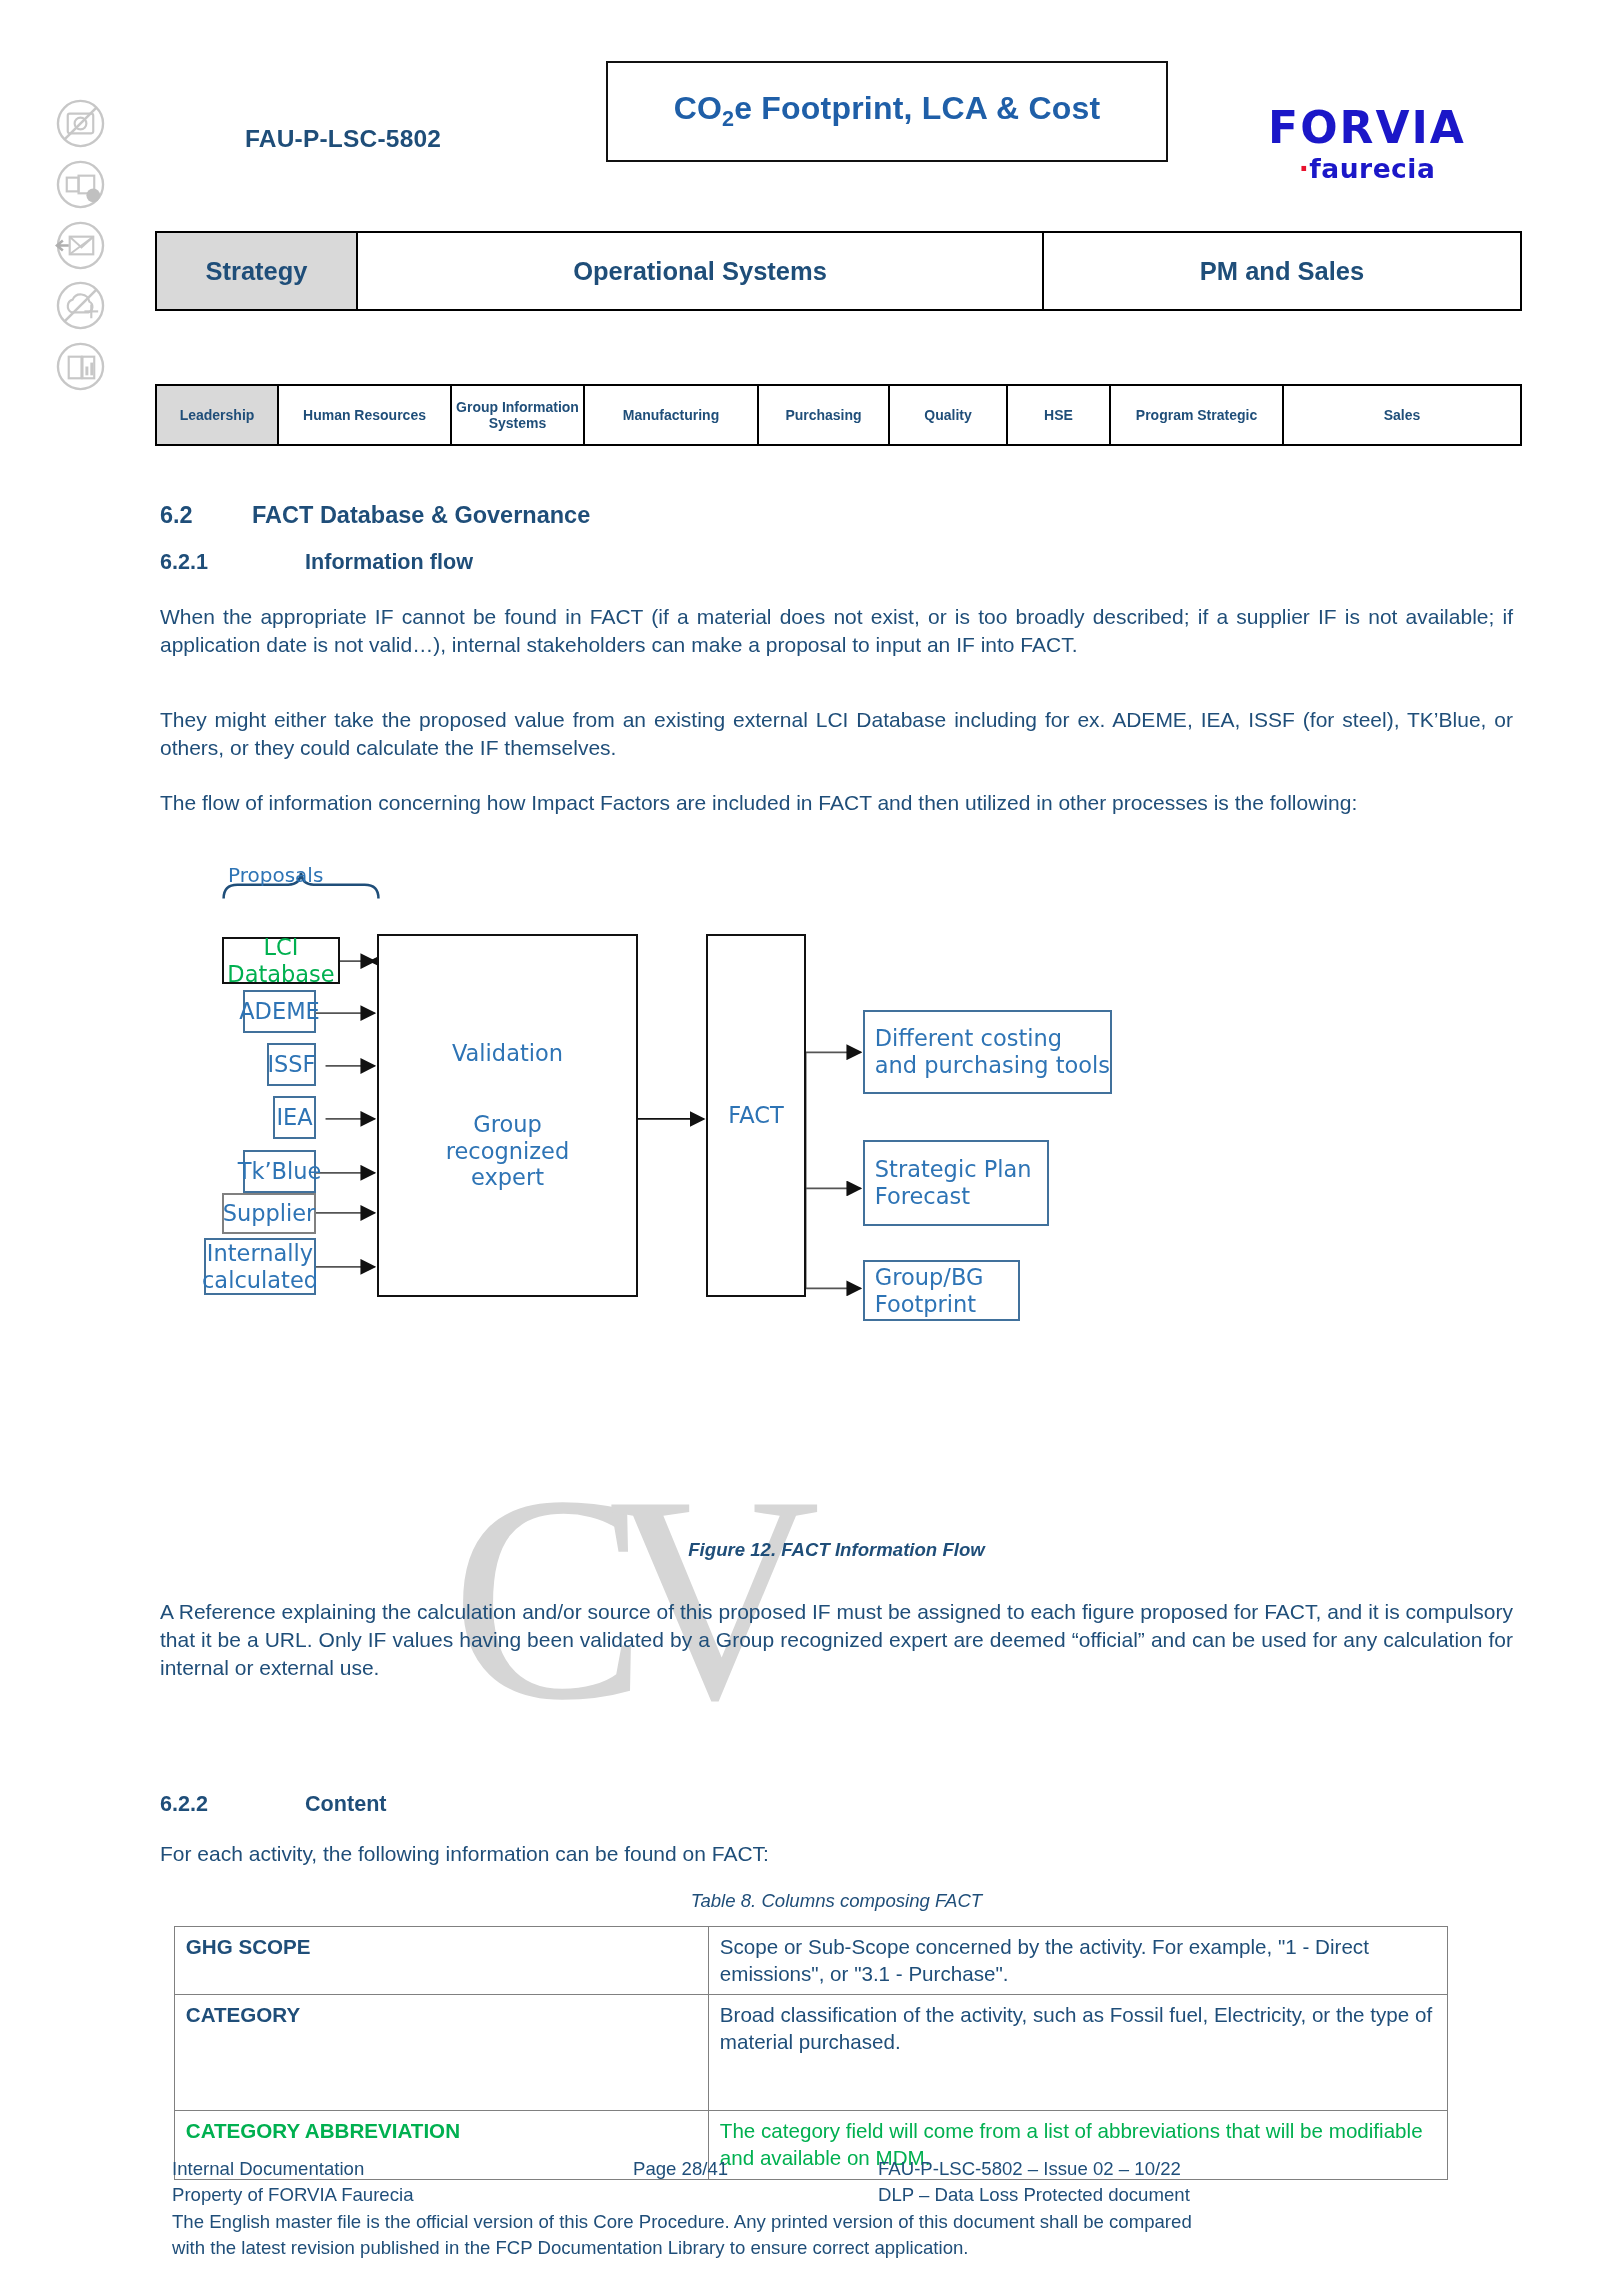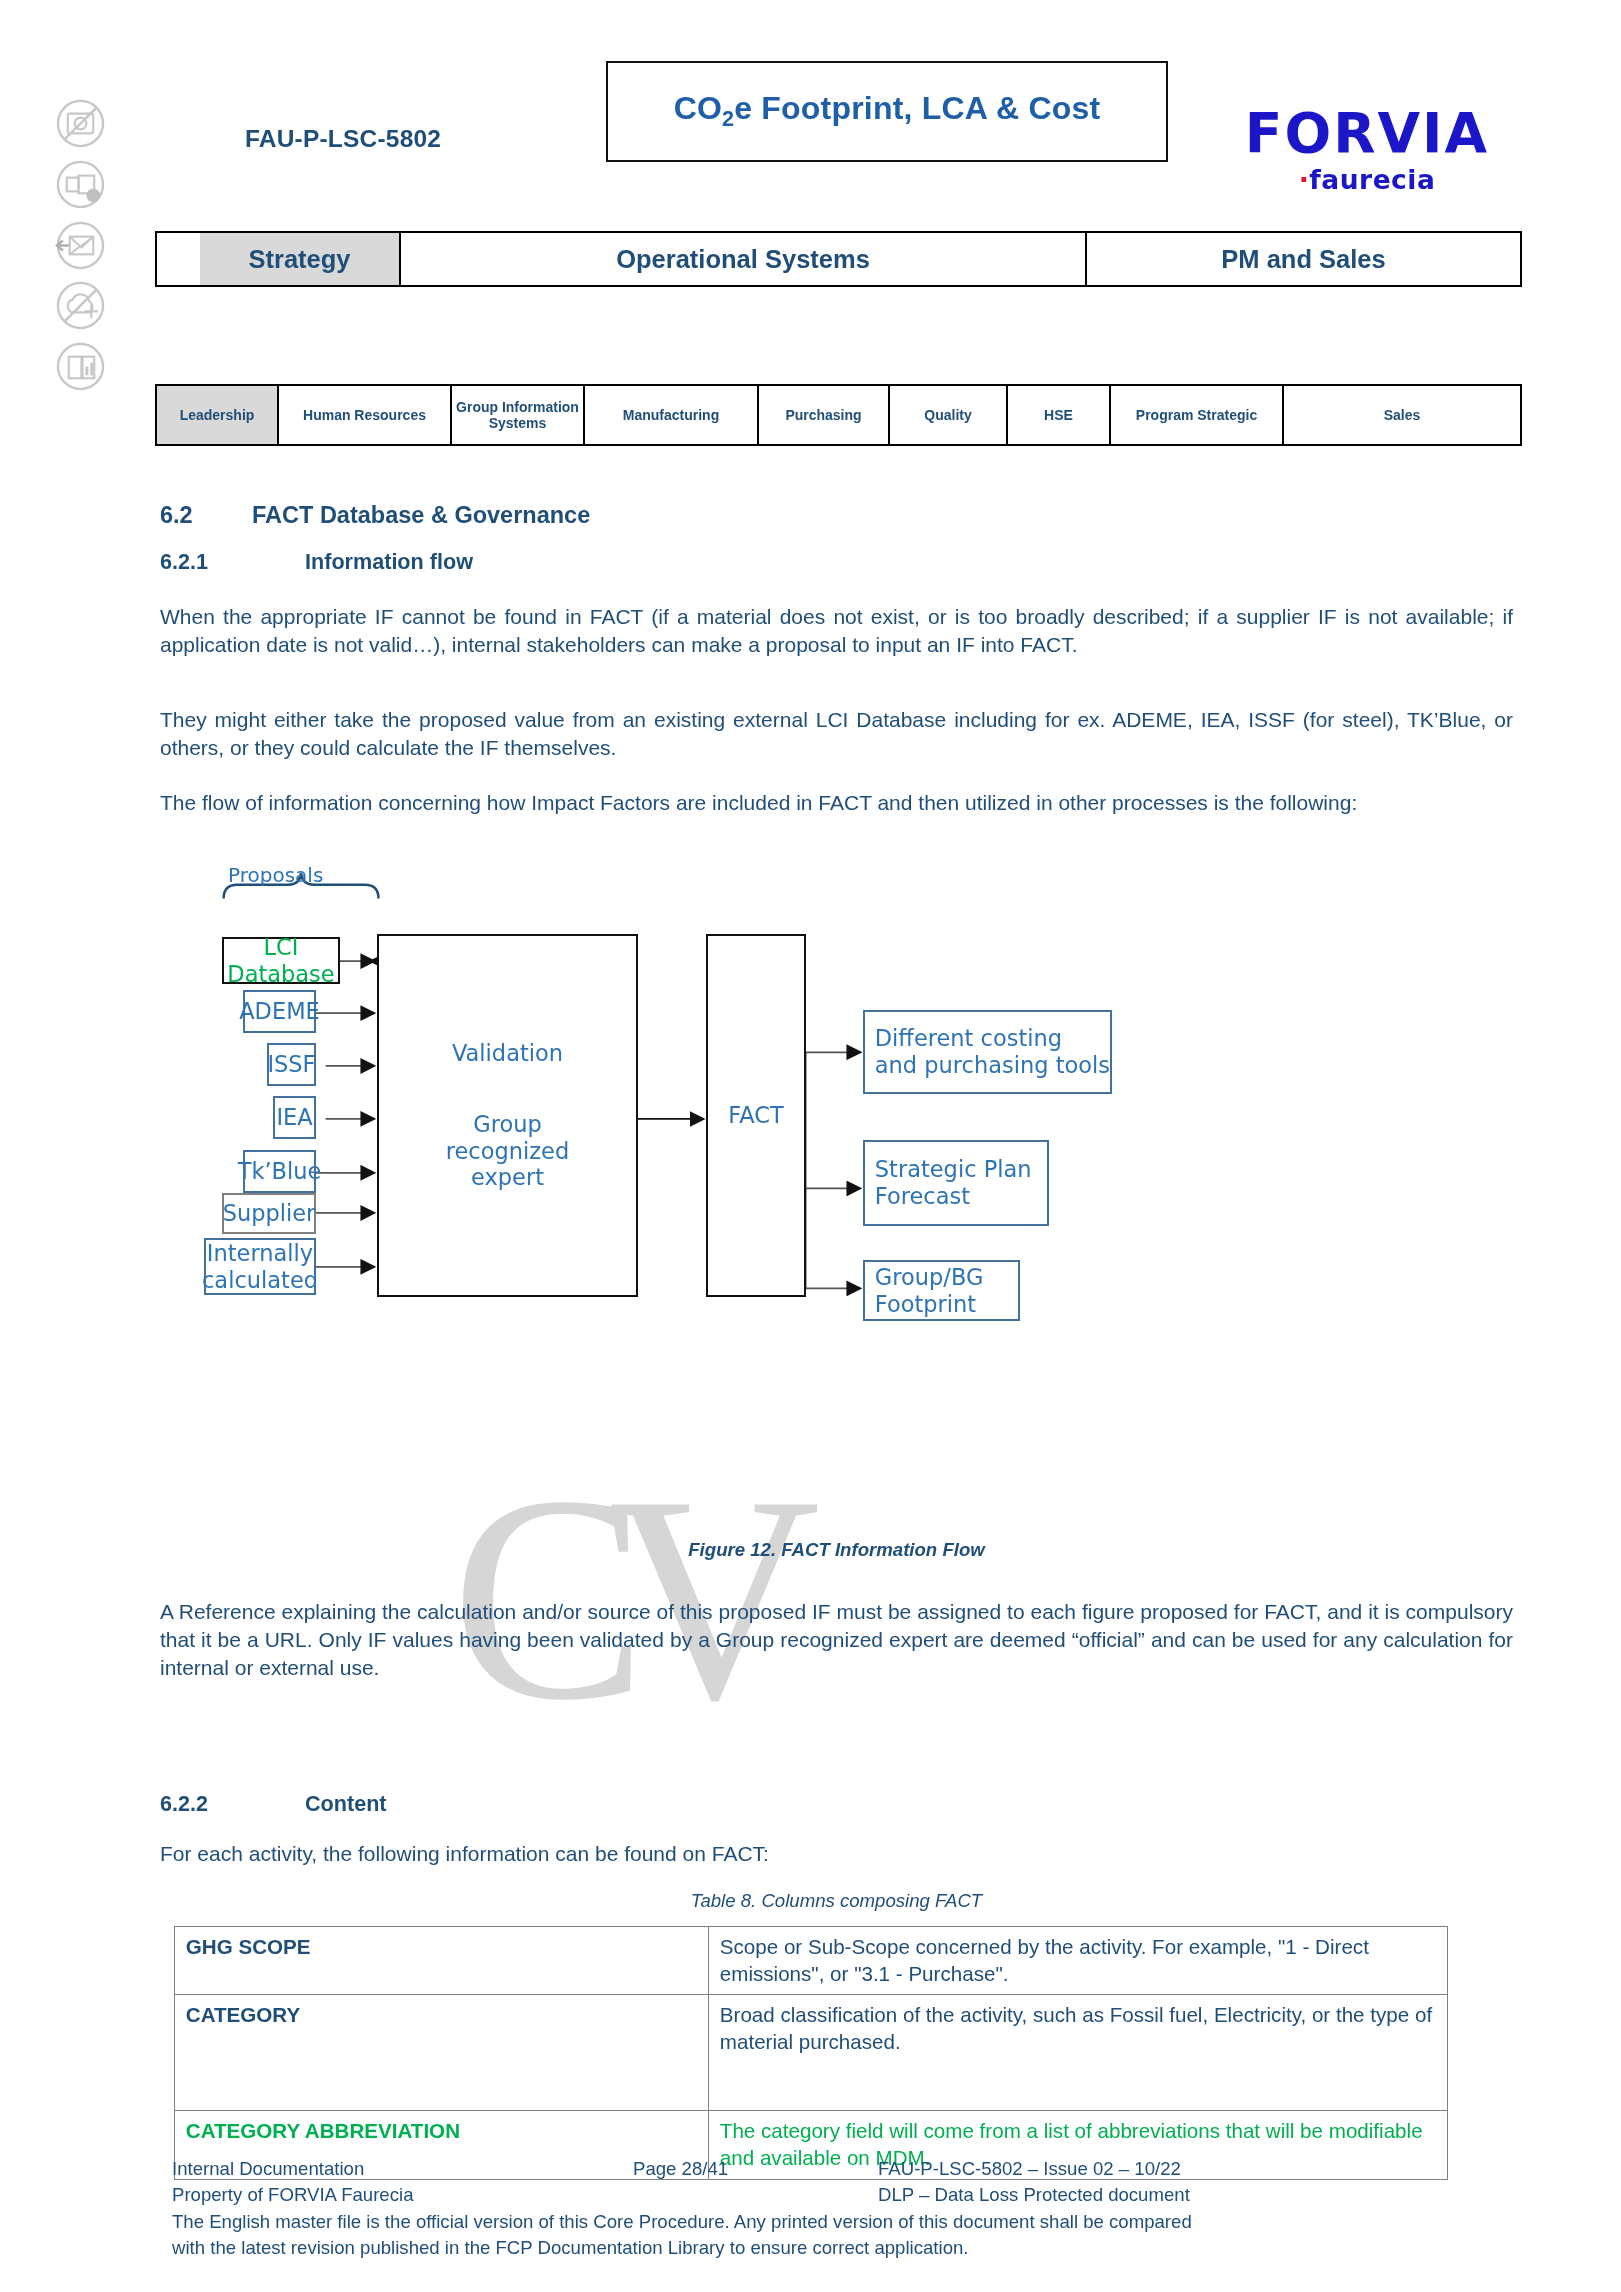--- a/index.html
+++ b/index.html
@@ -47,41 +47,40 @@
   }
   .title-box .t sub { font-size: 21.6px; }
 
   .logo-wrap {
     position: absolute;
     left: 1230px; top: 106px;
     width: 274px;
     text-align: center;
   }
   .logo-forvia {
-    font-size: 55px; font-weight: bold;
+    font-size: 44px; font-weight: bold;
     color: #1B17C8; letter-spacing: 2px;
     line-height: 1;
     font-family: "DejaVu Sans", sans-serif;
   }
   .logo-faurecia {
     font-size: 26.5px; font-weight: bold;
     color: #1B17C8; letter-spacing: 0.5px;
     line-height: 1.25; margin-top: 2px;
     font-family: "DejaVu Sans", sans-serif;
   }
   .logo-faurecia .dot { color: #E8112D; }
 
   
   .band-top {
     position: absolute;
     left: 155px; top: 231px;
-    width: 1367px; height: 56px;
+    width: 1367px; height: 80px;
     display: flex;
     border: 2.9px solid #000;
-    padding-left: 43px;
   }
   .band-top .cell {
     display: flex; align-items: center; justify-content: center;
     font-size: 25.5px; font-weight: bold; color: #1F4E79;
     border-right: 2.9px solid #000;
   }
   .band-top .cell:last-child { border-right: none; border-radius: 23px; }
   .band-top .c1 { width: 201px; background: #D9D9D9; }
   .band-top .c2 { width: 686px; background: #fff; }
   .band-top .c3 { flex: 1; background: #fff; }

